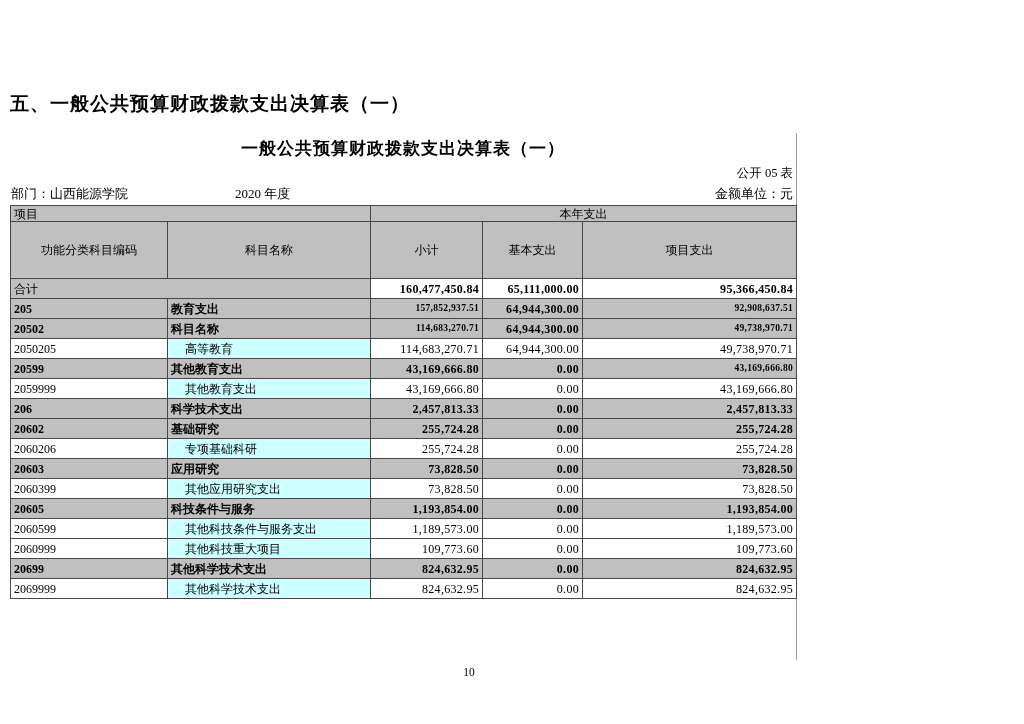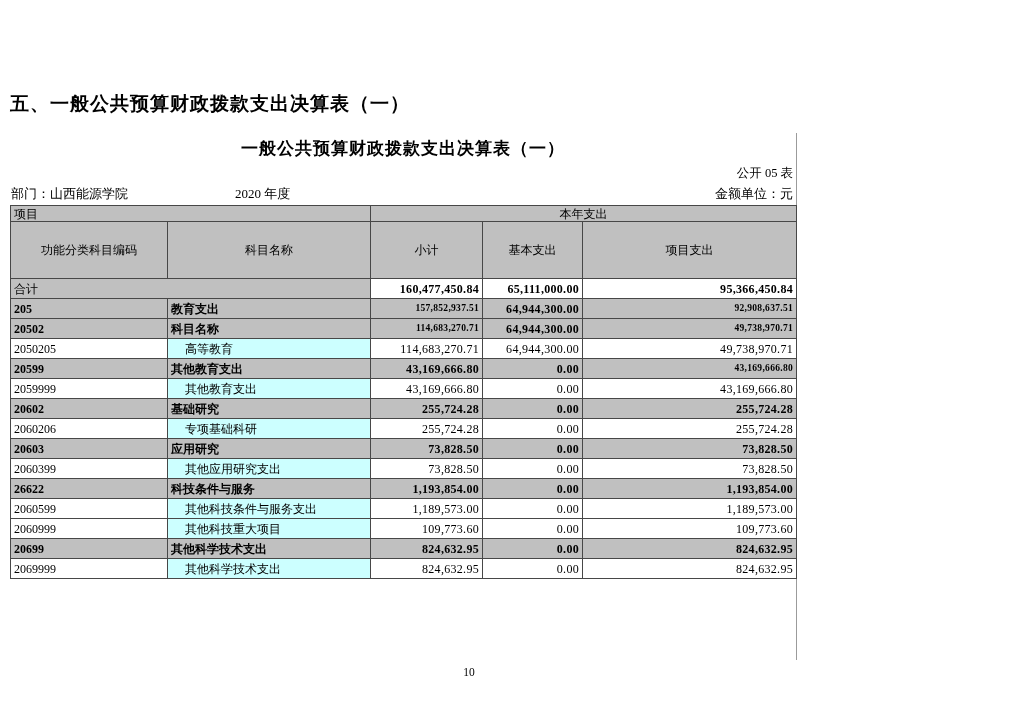--- a/index.html
+++ b/index.html
@@ -147,20 +147,27 @@
           <td class="cell-project num small">43,169,666.80</td>
         </tr>
         <tr class="detail-row">
           <td class="cell-code">2059999</td>
           <td class="cell-name">其他教育支出</td>
           <td class="cell-subtotal num">43,169,666.80</td>
           <td class="cell-basic num">0.00</td>
           <td class="cell-project num">43,169,666.80</td>
         </tr>
         <tr class="cat-row">
+          <td class="cell-code">206</td>
+          <td class="cell-name">科学技术支出</td>
+          <td class="cell-subtotal num">2,457,813.33</td>
+          <td class="cell-basic num">0.00</td>
+          <td class="cell-project num">2,457,813.33</td>
+        </tr>
+        <tr class="cat-row">
           <td class="cell-code">20602</td>
           <td class="cell-name">基础研究</td>
           <td class="cell-subtotal num">255,724.28</td>
           <td class="cell-basic num">0.00</td>
           <td class="cell-project num">255,724.28</td>
         </tr>
         <tr class="detail-row">
           <td class="cell-code">2060206</td>
           <td class="cell-name">专项基础科研</td>
           <td class="cell-subtotal num">255,724.28</td>
@@ -175,21 +182,21 @@
           <td class="cell-project num">73,828.50</td>
         </tr>
         <tr class="detail-row">
           <td class="cell-code">2060399</td>
           <td class="cell-name">其他应用研究支出</td>
           <td class="cell-subtotal num">73,828.50</td>
           <td class="cell-basic num">0.00</td>
           <td class="cell-project num">73,828.50</td>
         </tr>
         <tr class="cat-row">
-          <td class="cell-code">26622</td>
+          <td class="cell-code">20605</td>
           <td class="cell-name">科技条件与服务</td>
           <td class="cell-subtotal num">1,193,854.00</td>
           <td class="cell-basic num">0.00</td>
           <td class="cell-project num">1,193,854.00</td>
         </tr>
         <tr class="detail-row">
           <td class="cell-code">2060599</td>
           <td class="cell-name">其他科技条件与服务支出</td>
           <td class="cell-subtotal num">1,189,573.00</td>
           <td class="cell-basic num">0.00</td>

